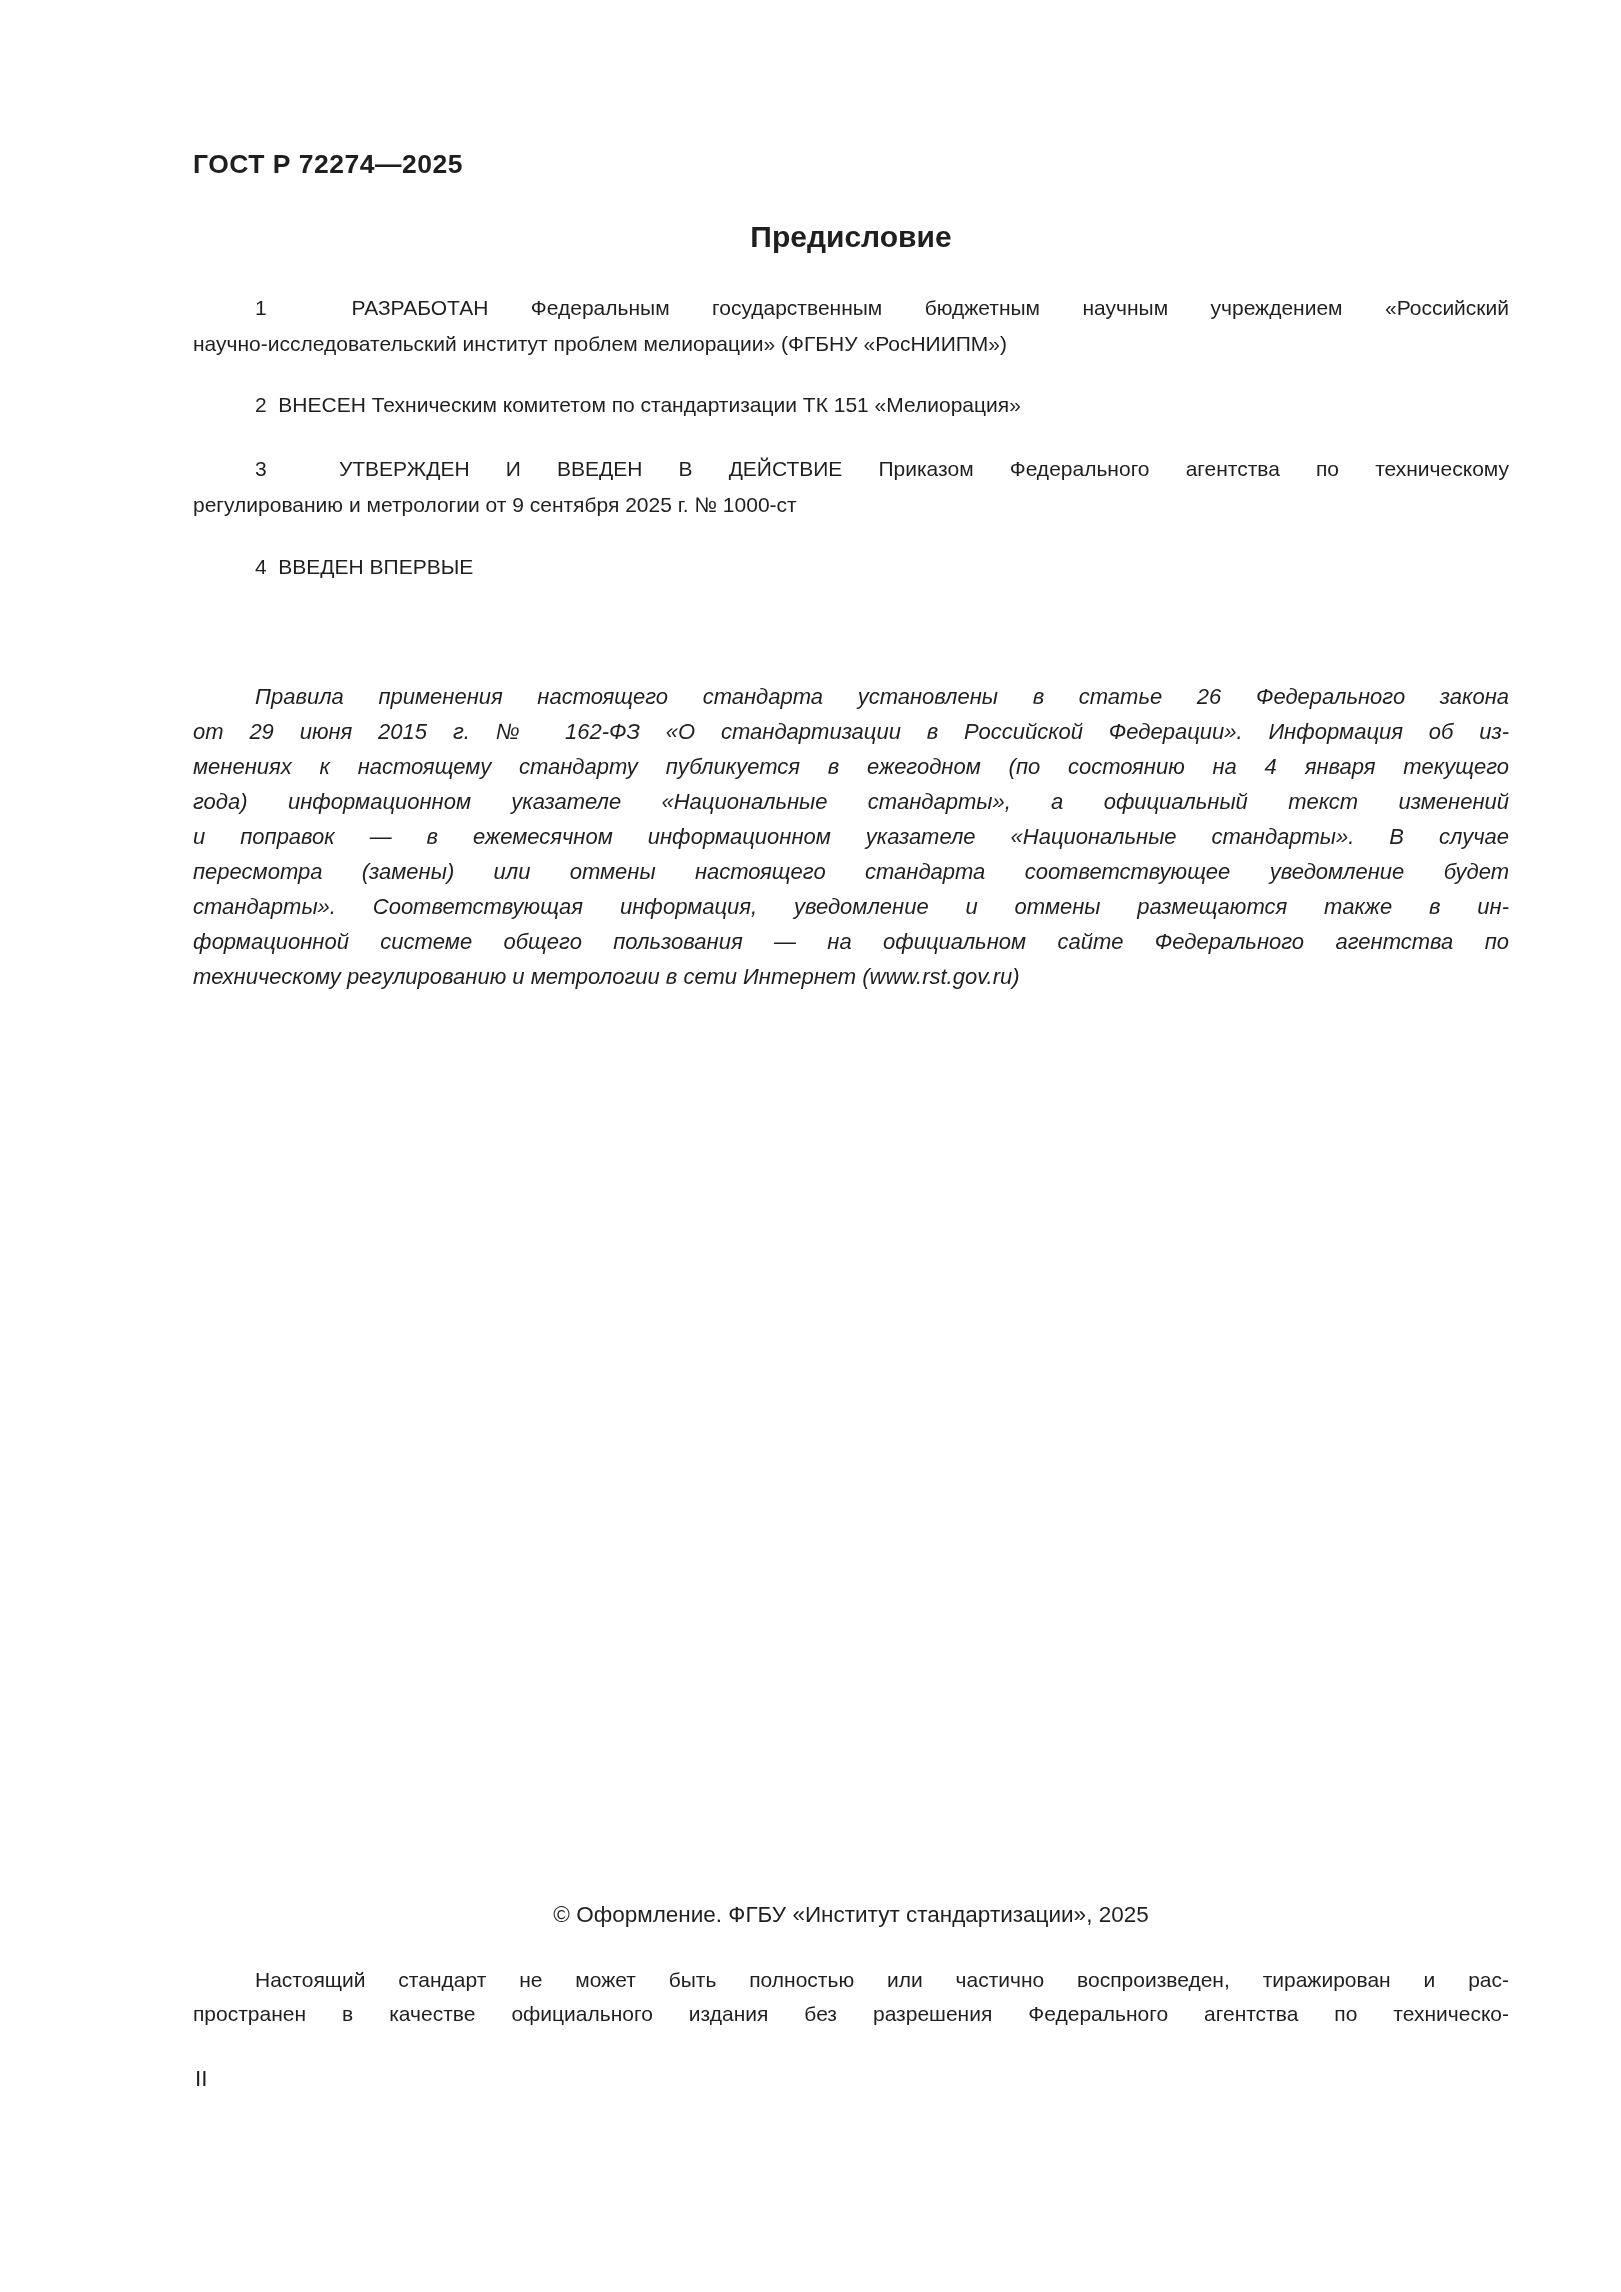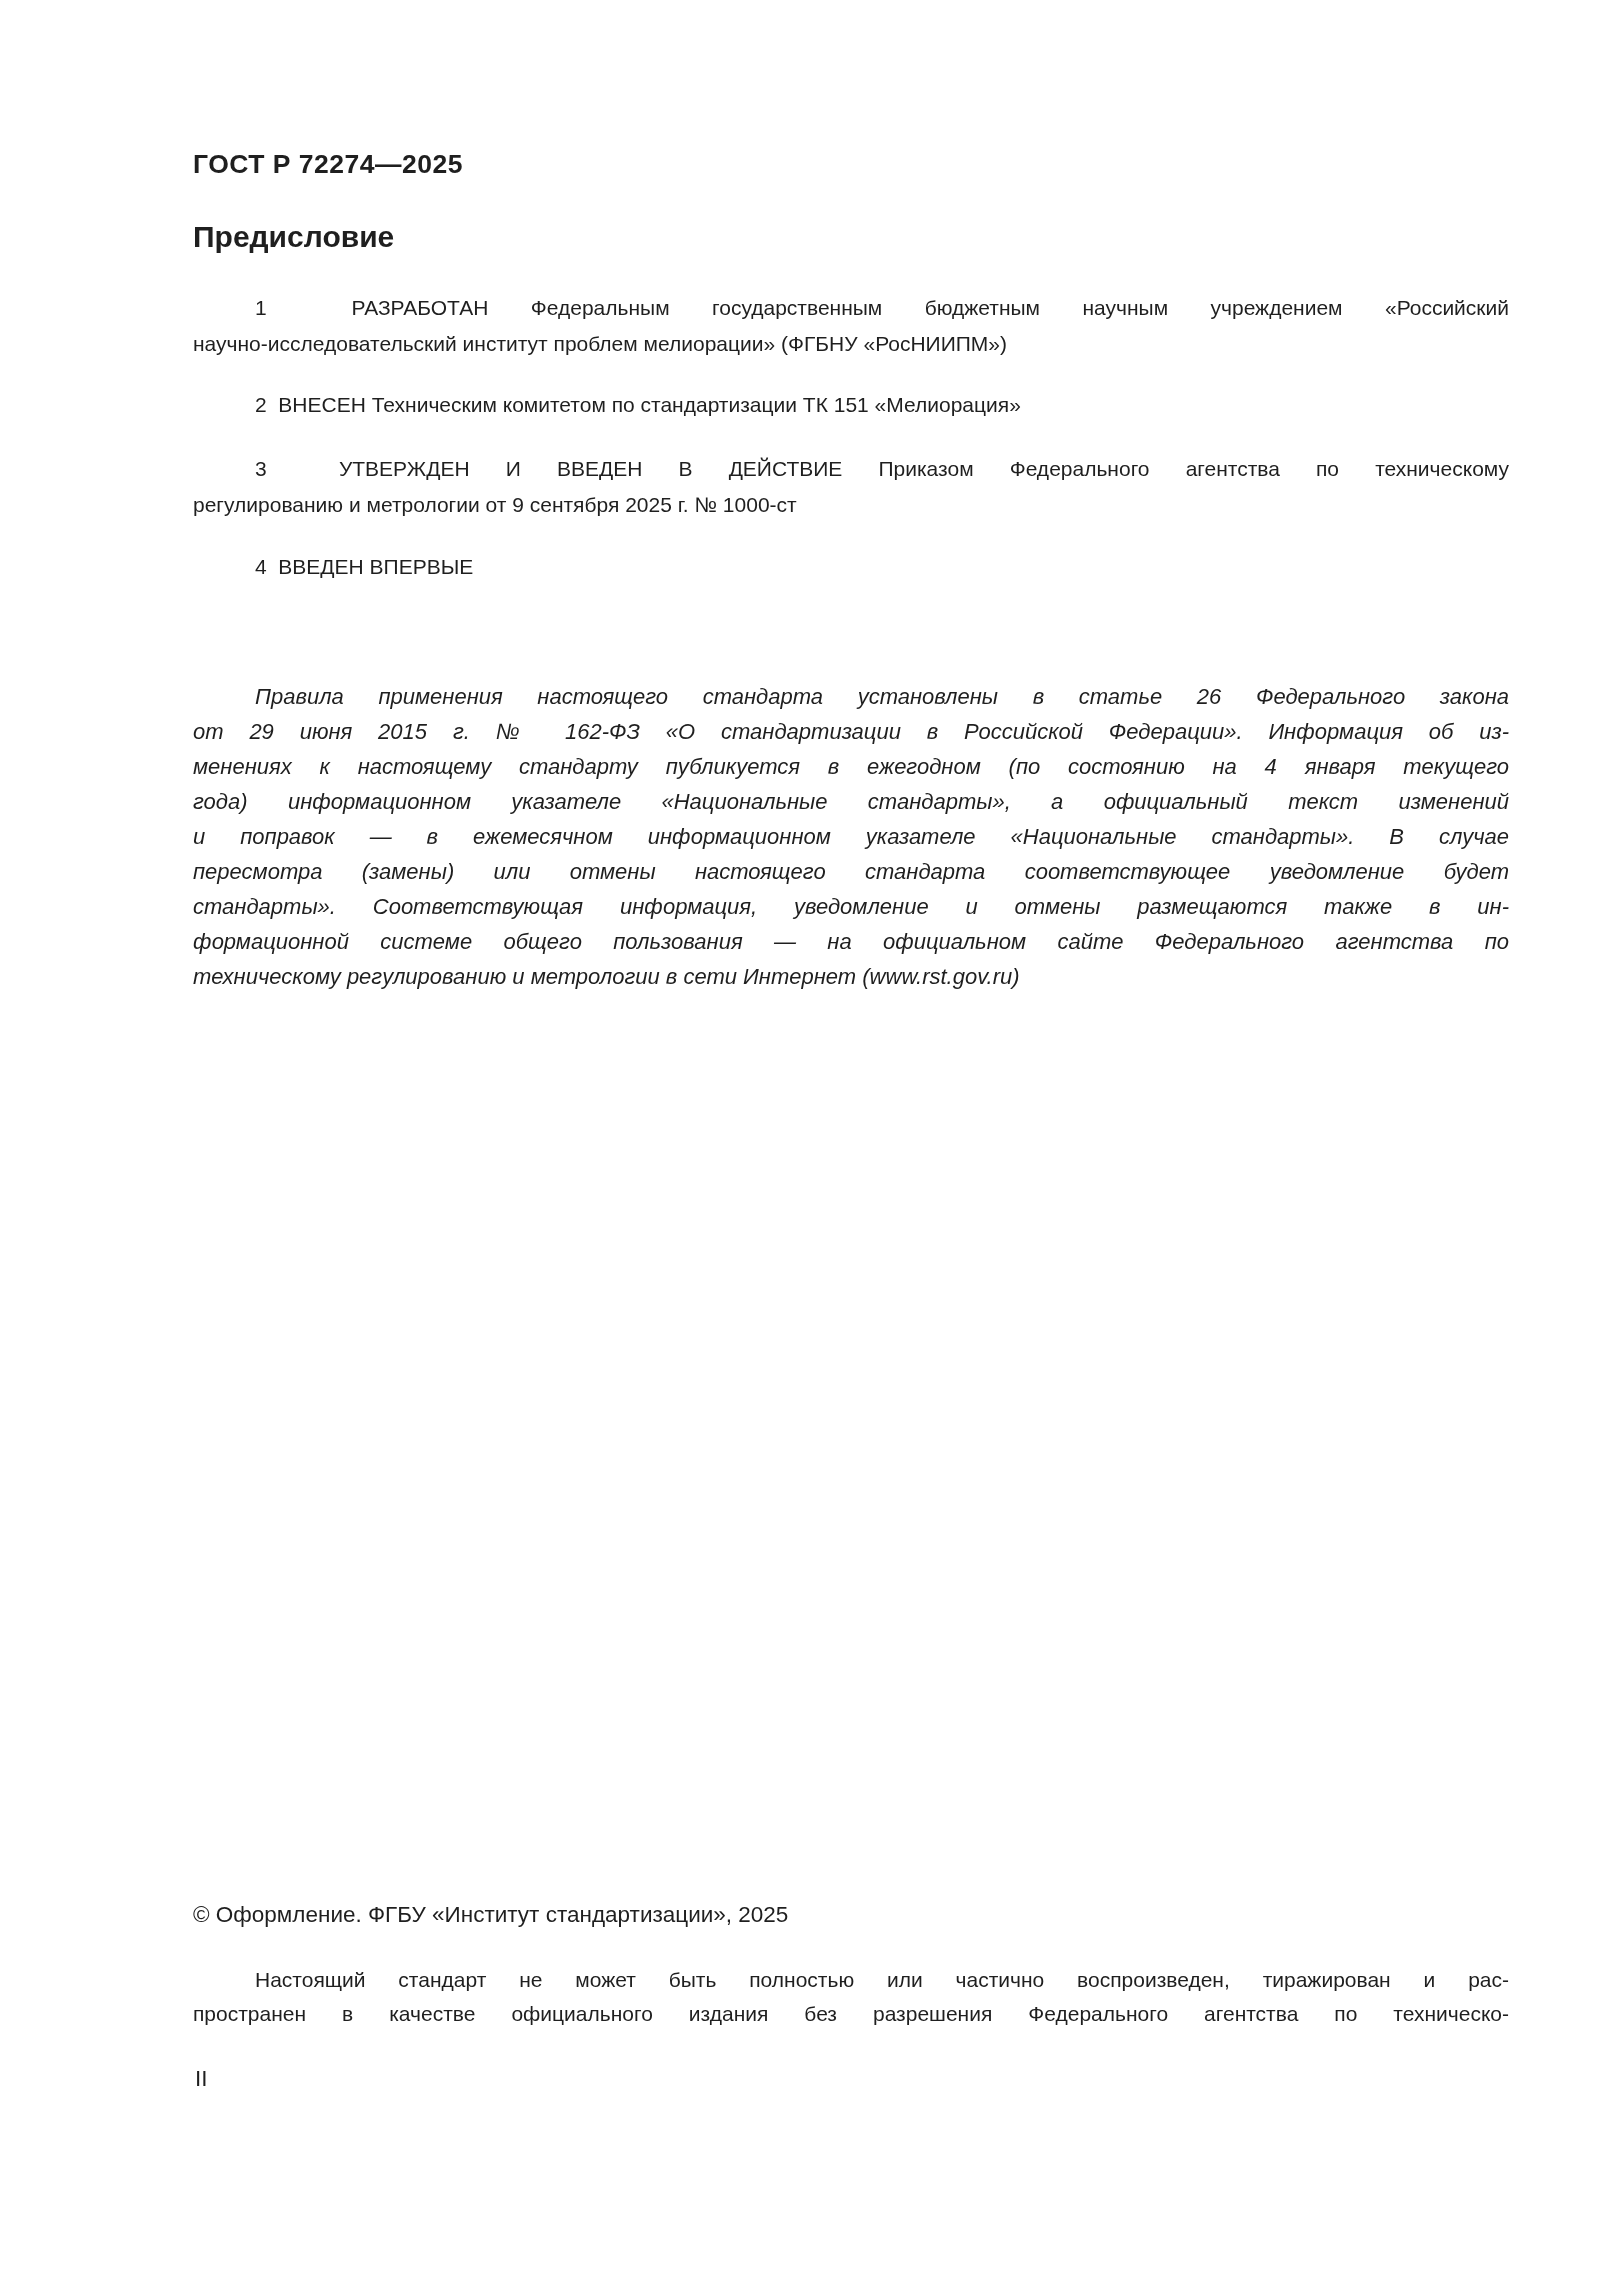--- a/index.html
+++ b/index.html
@@ -23,21 +23,21 @@
     top: 149px;
     font-size: 26.5px;
     font-weight: bold;
     letter-spacing: 0.5px;
   }
   .fore-title {
     position: absolute;
     left: 193px;
     top: 220px;
     width: 1316px;
-    text-align: left;
+    text-align: center;
     font-size: 30px;
     font-weight: bold;
   }
   .textblock {
     position: absolute;
     left: 193px;
     width: 1316px;
     font-size: 21px;
     line-height: 36px;
   }
@@ -64,21 +64,21 @@
     text-align-last: left;
   }
   .tline.ind {
     text-indent: 62px;
   }
   .copyright-line {
     position: absolute;
     left: 193px;
     top: 1902px;
     width: 1316px;
-    text-align: left;
+    text-align: center;
     font-size: 22.5px;
   }
   .page-number {
     position: absolute;
     left: 195px;
     top: 2066px;
     font-size: 22.5px;
   }
 </style>
 </head>

